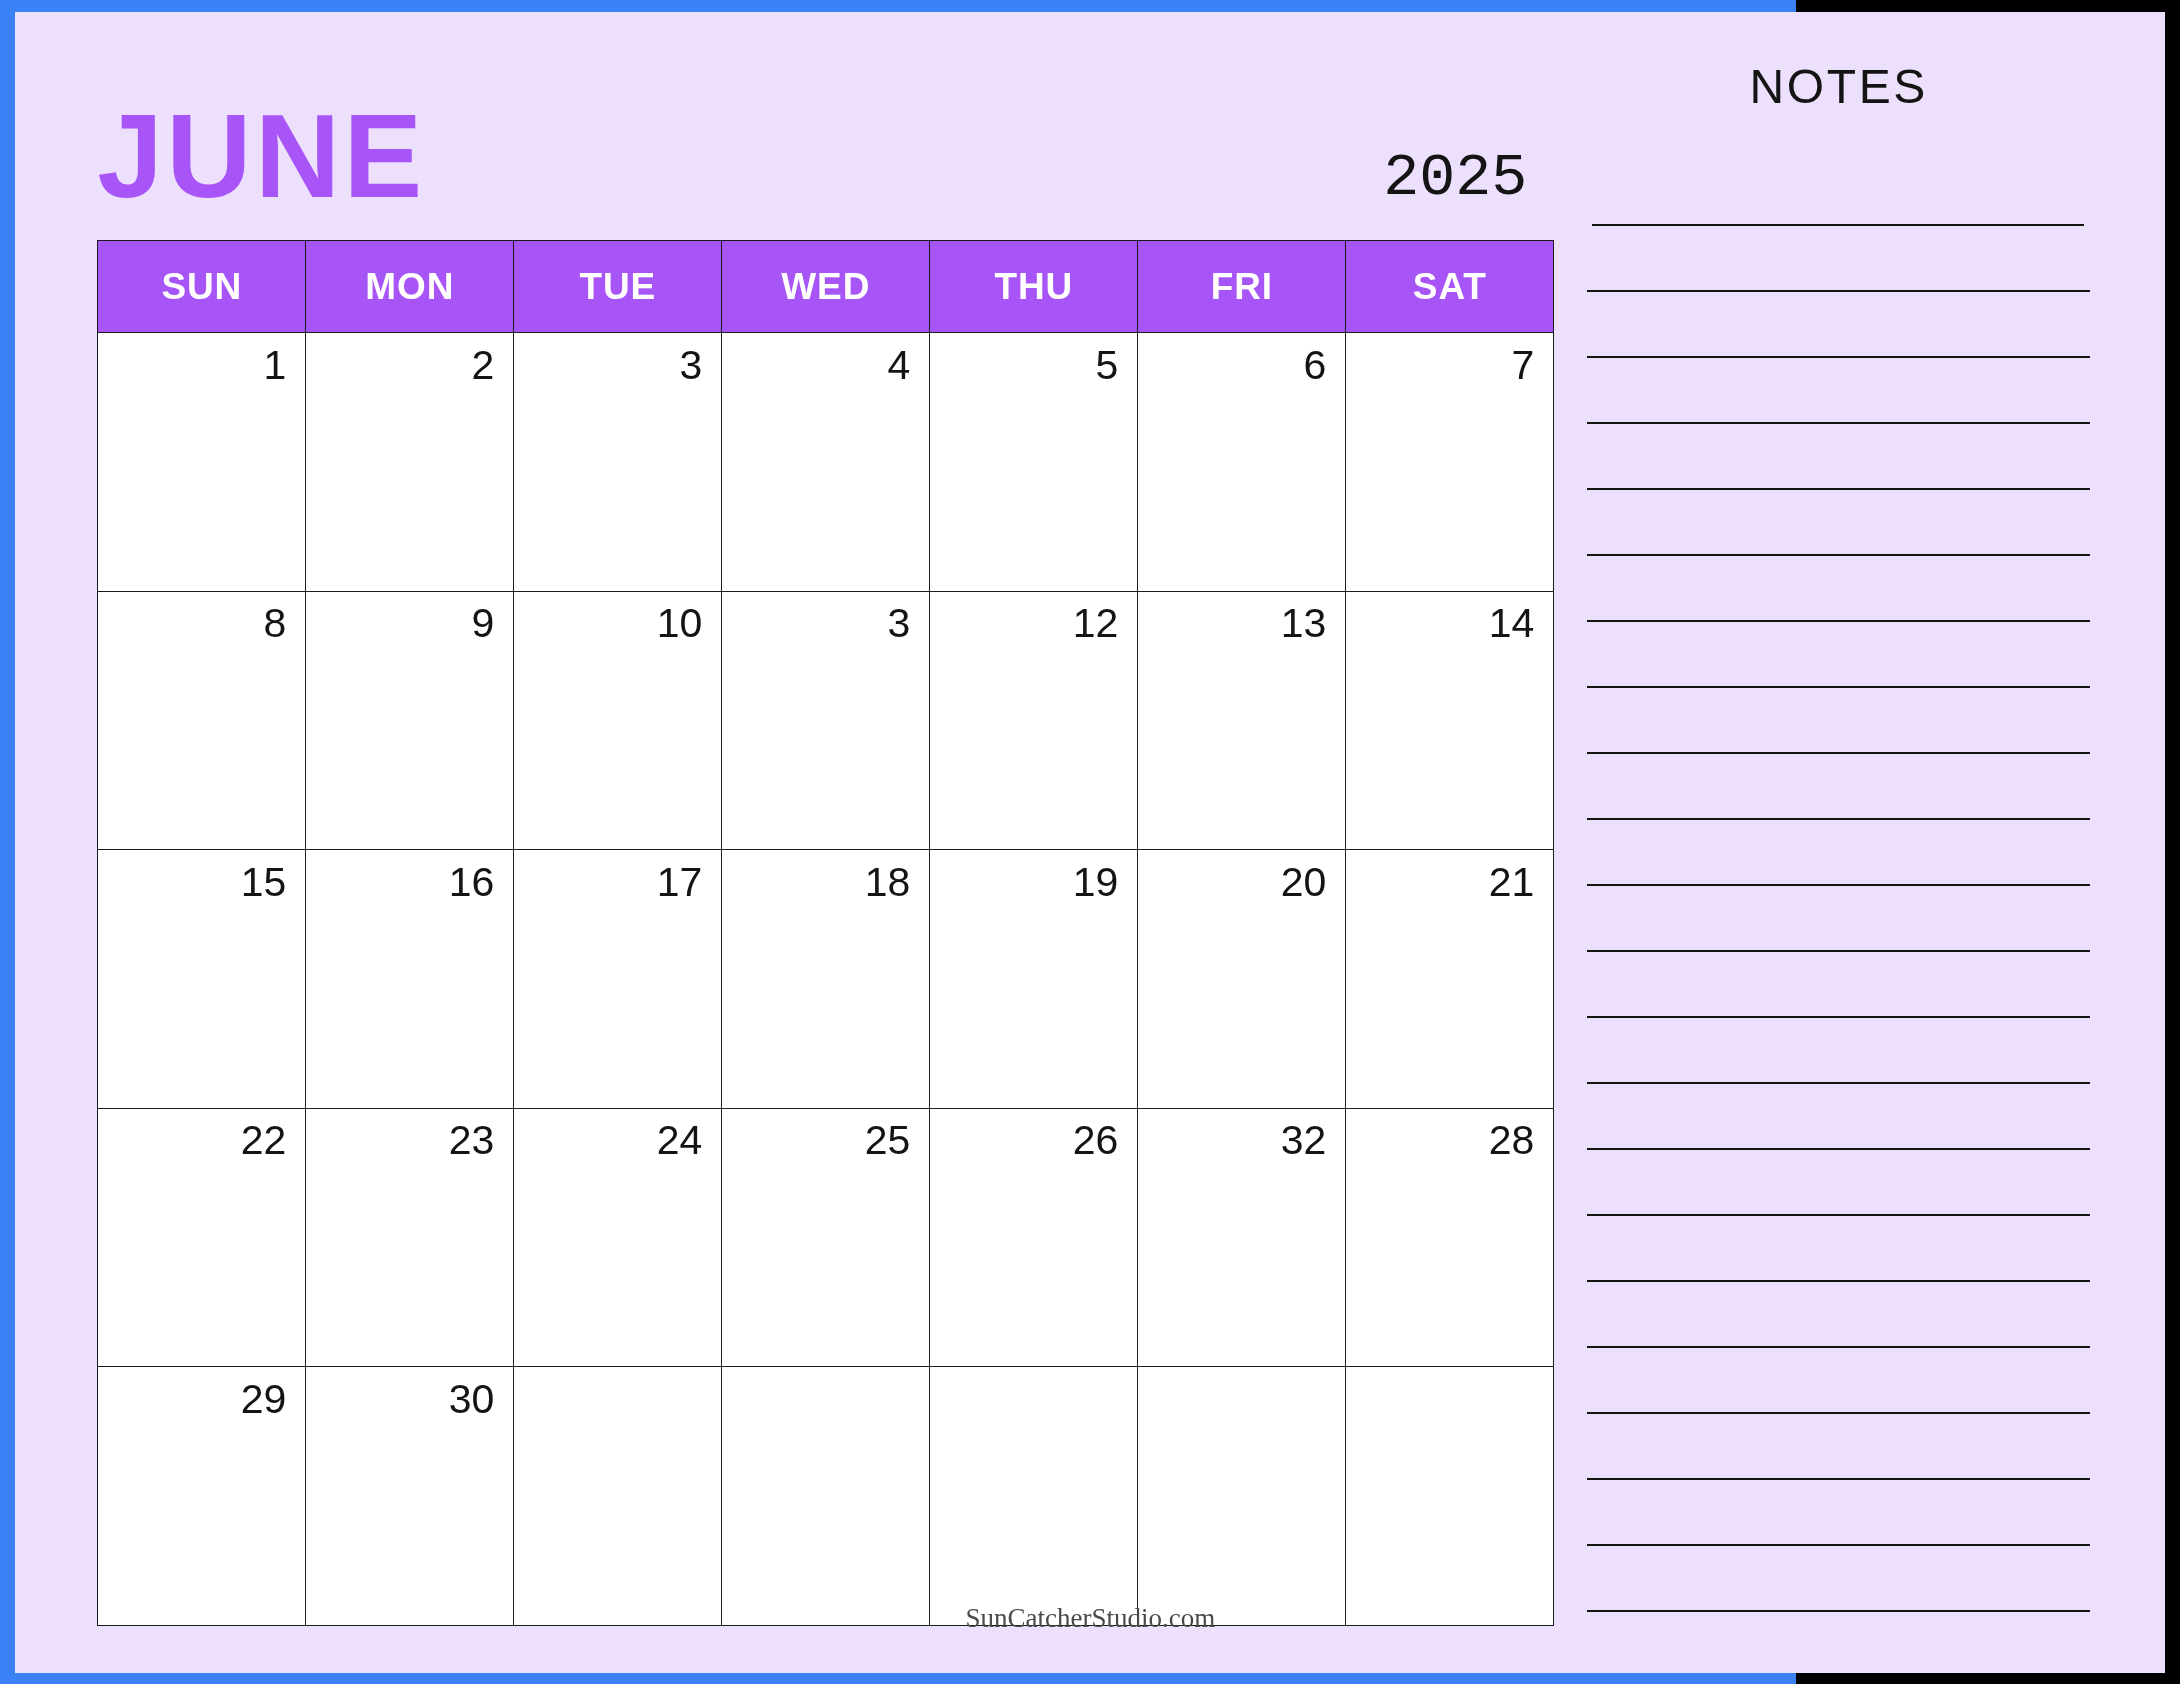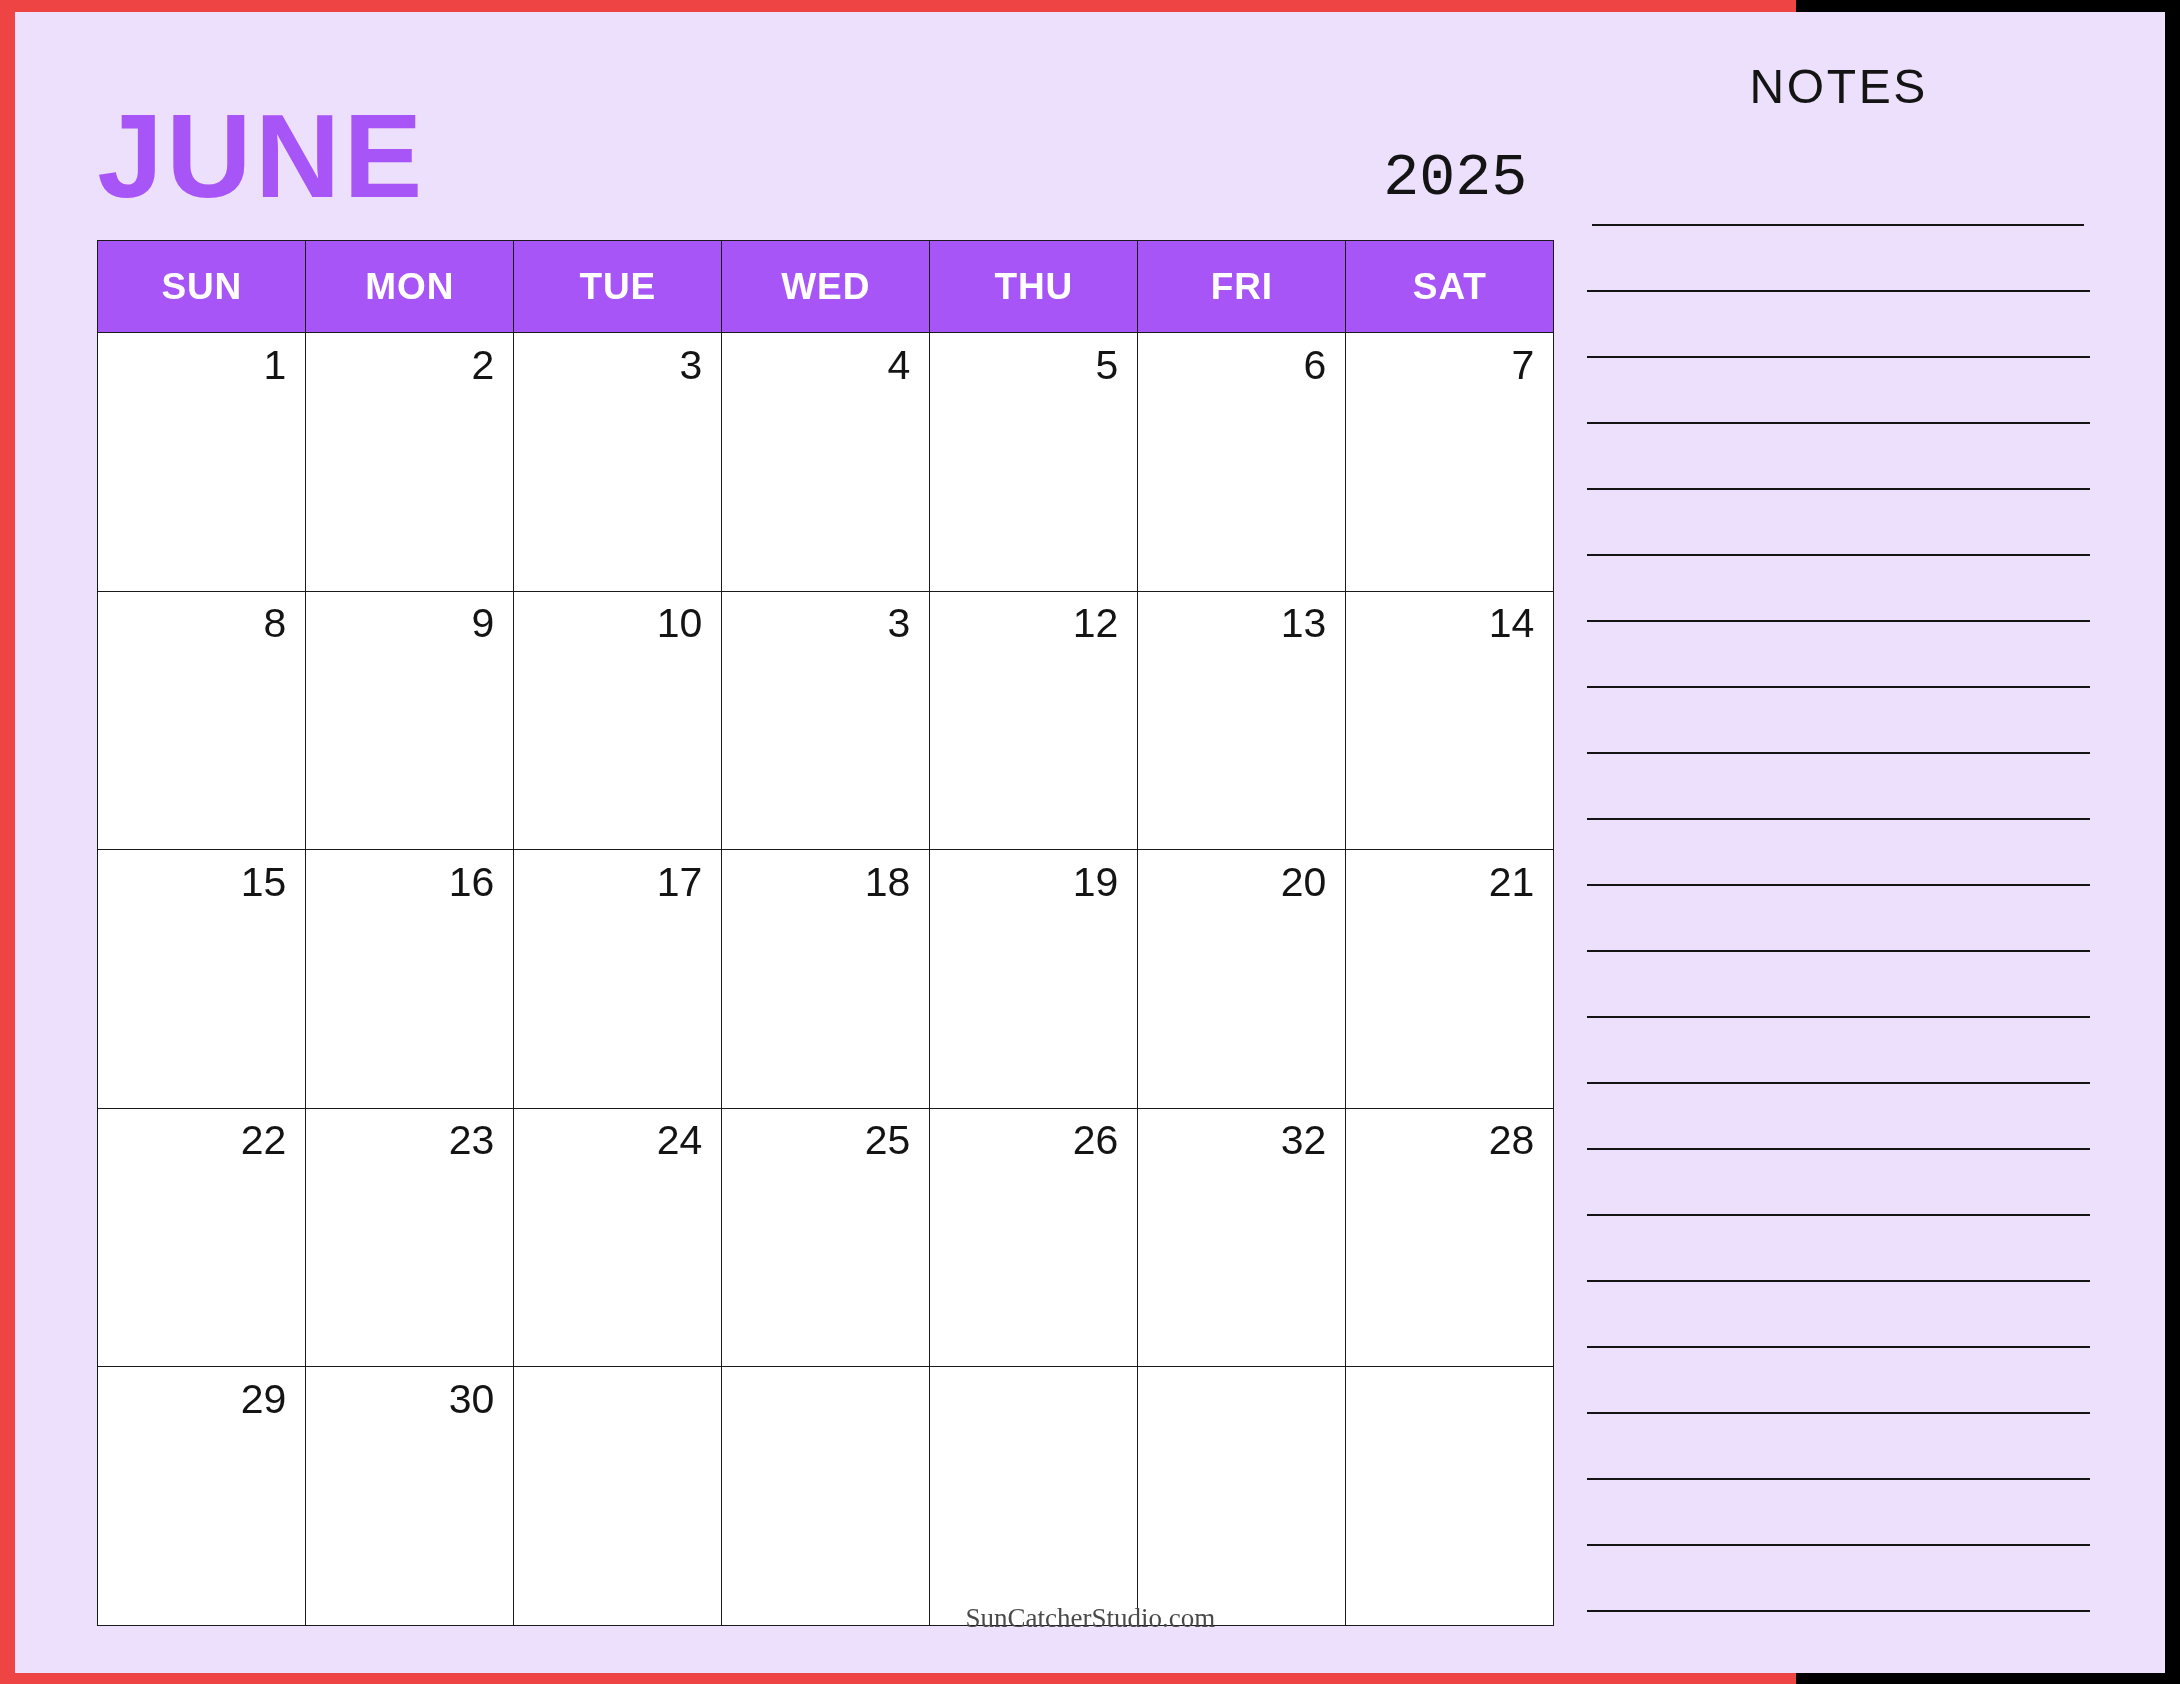--- a/index.html
+++ b/index.html
@@ -12,21 +12,21 @@
     height: 1685px;
     font-family: "Liberation Sans", sans-serif;
     overflow: hidden;
   }
 
   .page {
     position: absolute;
     left: 0; top: 0;
     width: 1796px;
     height: 1685px;
-    background: #ef4444;
+    background: #3b82f6;
     box-sizing: border-box;
   }
 
   .sheet {
     position: absolute;
     left: 15.3px;
     top: 12px;
     width: 2150px;
     height: 1661px;
     background: #ece0fd;

